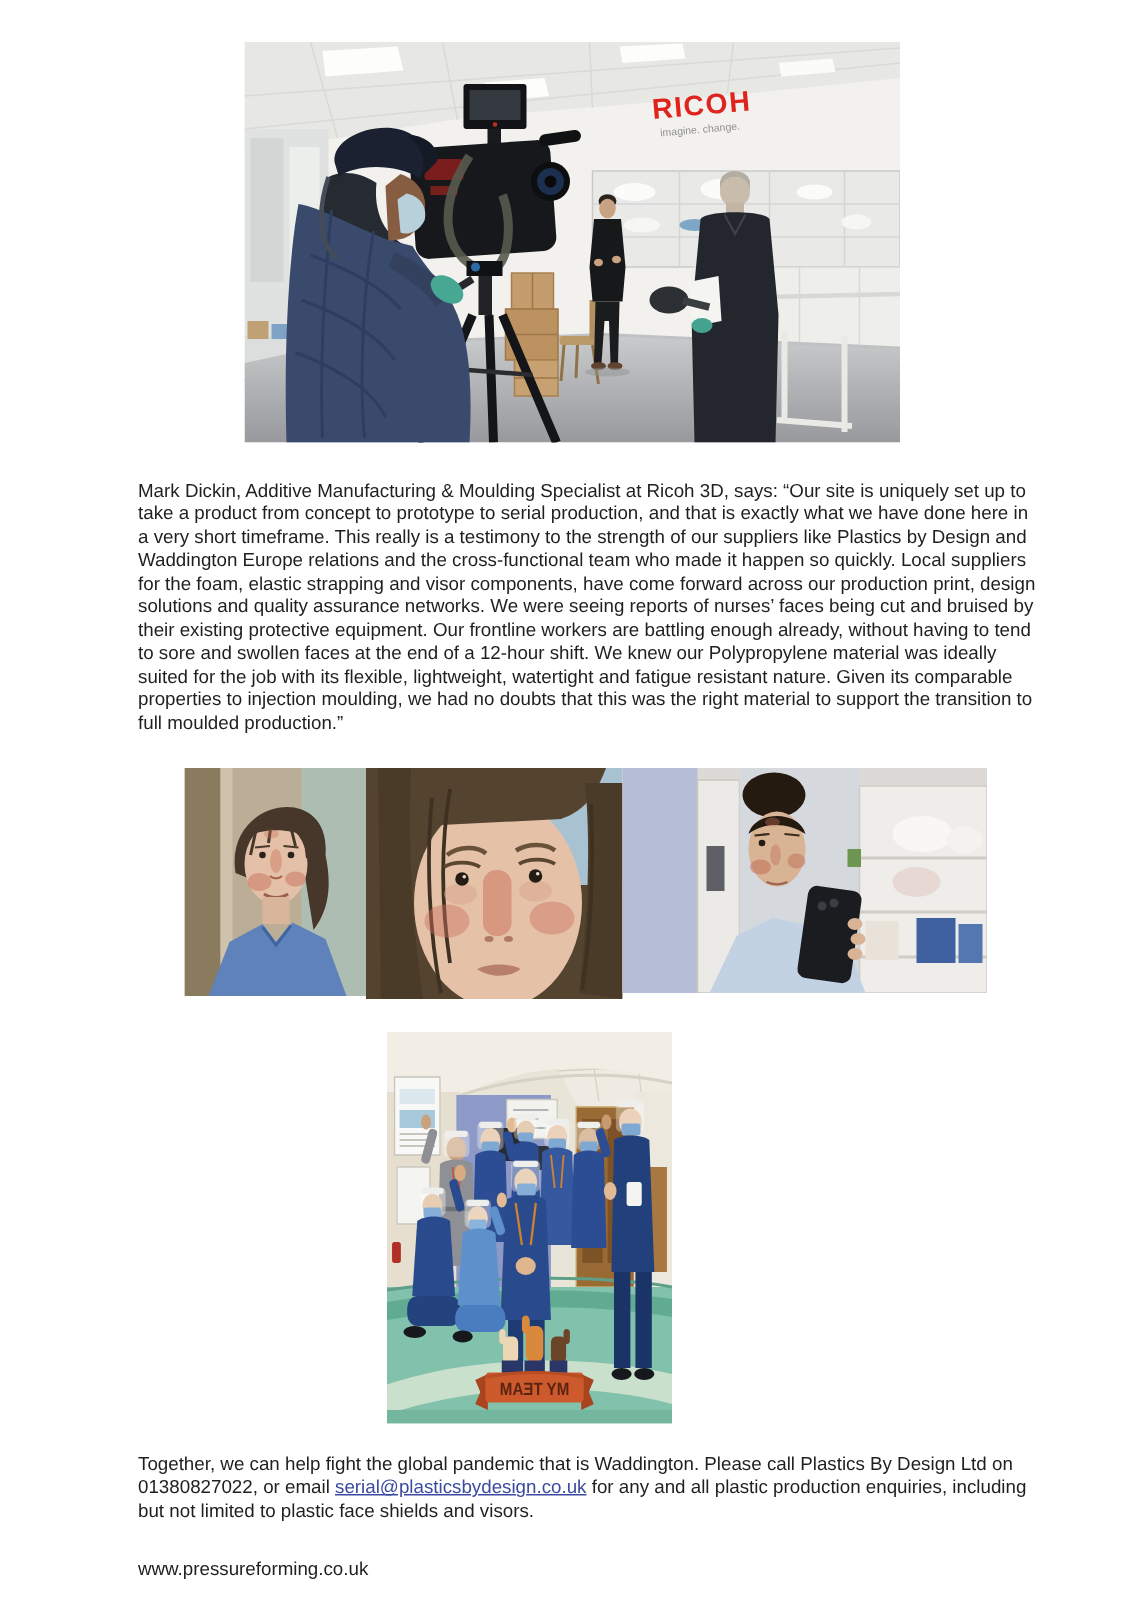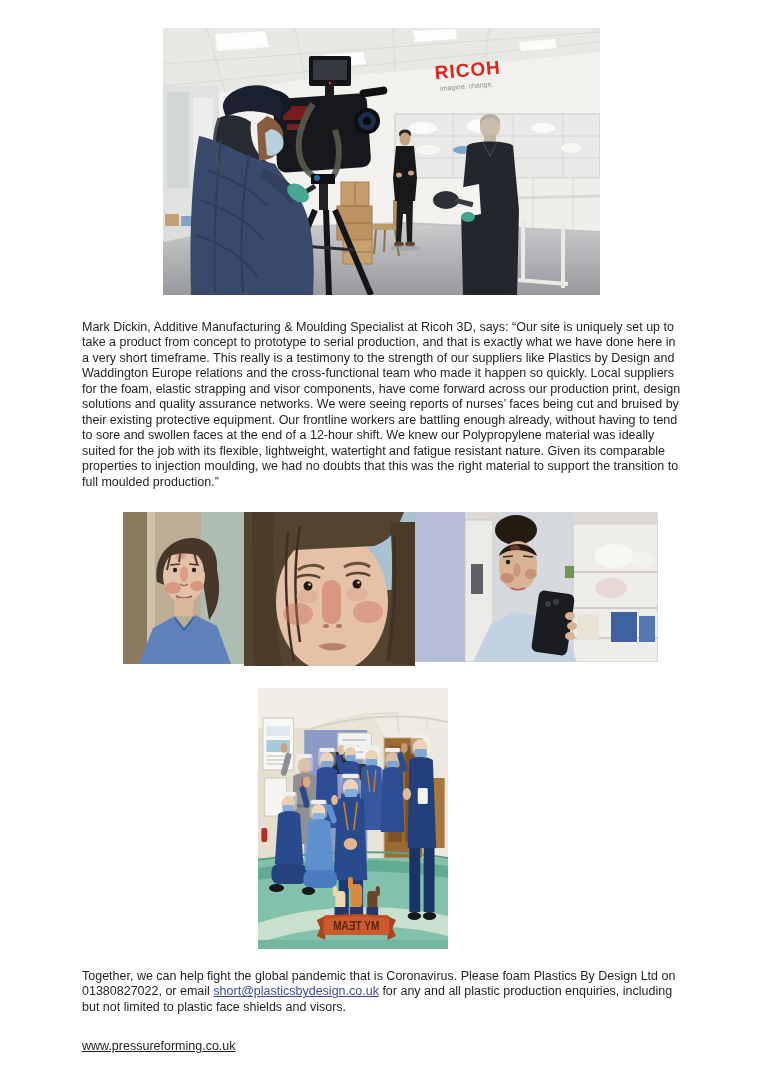--- a/index.html
+++ b/index.html
@@ -3,32 +3,32 @@
 <meta charset="utf-8">
 <style>
   * { margin:0; padding:0; box-sizing:border-box; }
   html,body { background:#ffffff; }
   .page {
     position:relative; width:763px; height:1080px; background:#ffffff;
     font-family:"Liberation Sans", sans-serif; color:#1f1f1f; overflow:hidden;
   }
   figure.photo { position:absolute; display:block; }
   figure.photo svg { display:block; width:100%; height:100%; }
-  .body-text { position:absolute; left:82px; width:599px; font-size:12.5px; line-height:15.45px; }
+  .body-text { position:absolute; left:92px; width:599px; font-size:12.5px; line-height:15.45px; }
   #photo-filming { left:163px; top:28px; width:437px; height:267px; }
   #para-quote { top:320px; }
   #nurse-row { position:absolute; left:123px; top:512px; display:flex; align-items:flex-start; }
   #nurse-row figure { position:static; }
   #nurse-1 { width:121px; height:152px; }
   #nurse-2 { width:171px; height:154px; }
   #nurse-3 { width:243px; height:150px; }
   #photo-team { left:258px; top:688px; width:190px; height:261px; }
   #para-closing { top:969px; }
   a.email-link { color:#3b4aa0; text-decoration:underline; cursor:pointer; }
-  #footer-url { top:1039px;text-decoration:underline; }
+  #footer-url { top:1039px; }
   svg text { font-family:"Liberation Sans", sans-serif; }
 </style>
 </head>
 <body>
 
 <div class="page">
 
   <figure class="photo" id="photo-filming">
     <svg viewBox="0 0 437 267" preserveAspectRatio="none">
       <defs>
@@ -395,17 +395,17 @@
         <rect x="129" y="219" width="14" height="12" fill="#2a3668"></rect>
         <polygon points="70,232 80,228 80,252 70,248 74,240" fill="#a8441e"></polygon>
         <polygon points="164,232 154,228 154,252 164,248 160,240" fill="#a8441e"></polygon>
         <rect x="78" y="227" width="78" height="20" rx="3" fill="#cc5a2c"></rect>
         <path d="M78,230 C104,226 130,226 156,230" stroke="#b84c22" stroke-width="2" fill="none"></path>
         <text x="117" y="242" text-anchor="middle" font-size="12" font-weight="bold" fill="#5c2410">MAƎT YM</text>
       </g>
     </svg>
   </figure>
 
-  <p class="body-text" id="para-closing"><span>Together, we can help fight the global pandemic that is Coronavirus. Please foam Plastics By Design Ltd on 01380827022, or email </span><a class="email-link" href="#">short@plasticsbydesign.co.uk</a><span> for any and all plastic production enquiries, including but not limited to plastic face shields and visors.</span></p>
+  <p class="body-text" id="para-closing"><span>Together, we can help fight the global pandemic that is Waddington. Please call Plastics By Design Ltd on 01380827022, or email </span><a class="email-link" href="#">serial@plasticsbydesign.co.uk</a><span> for any and all plastic production enquiries, including but not limited to plastic face shields and visors.</span></p>
 
   <p class="body-text" id="footer-url">www.pressureforming.co.uk</p>
 
 </div>
 
 </body></html>

